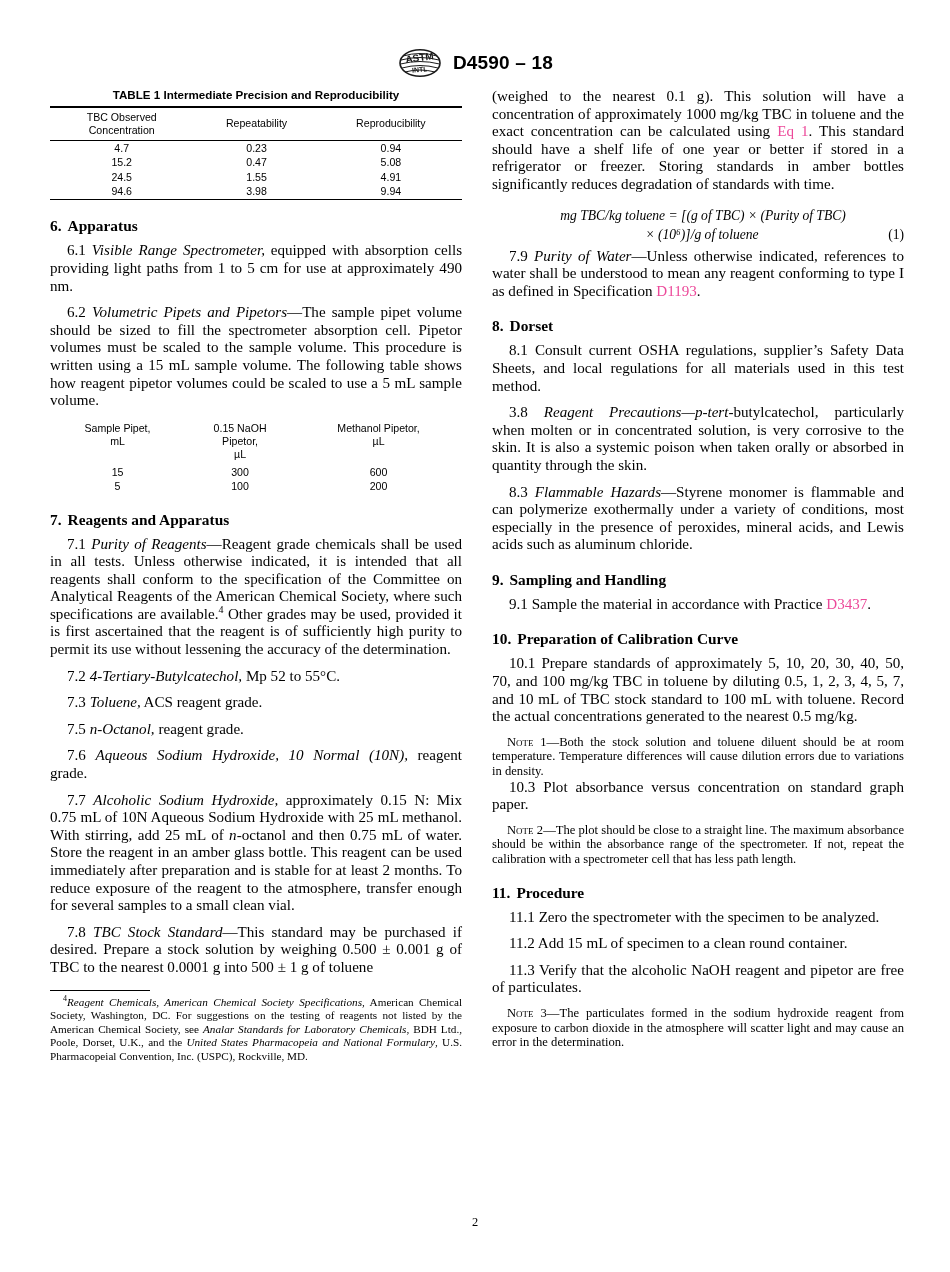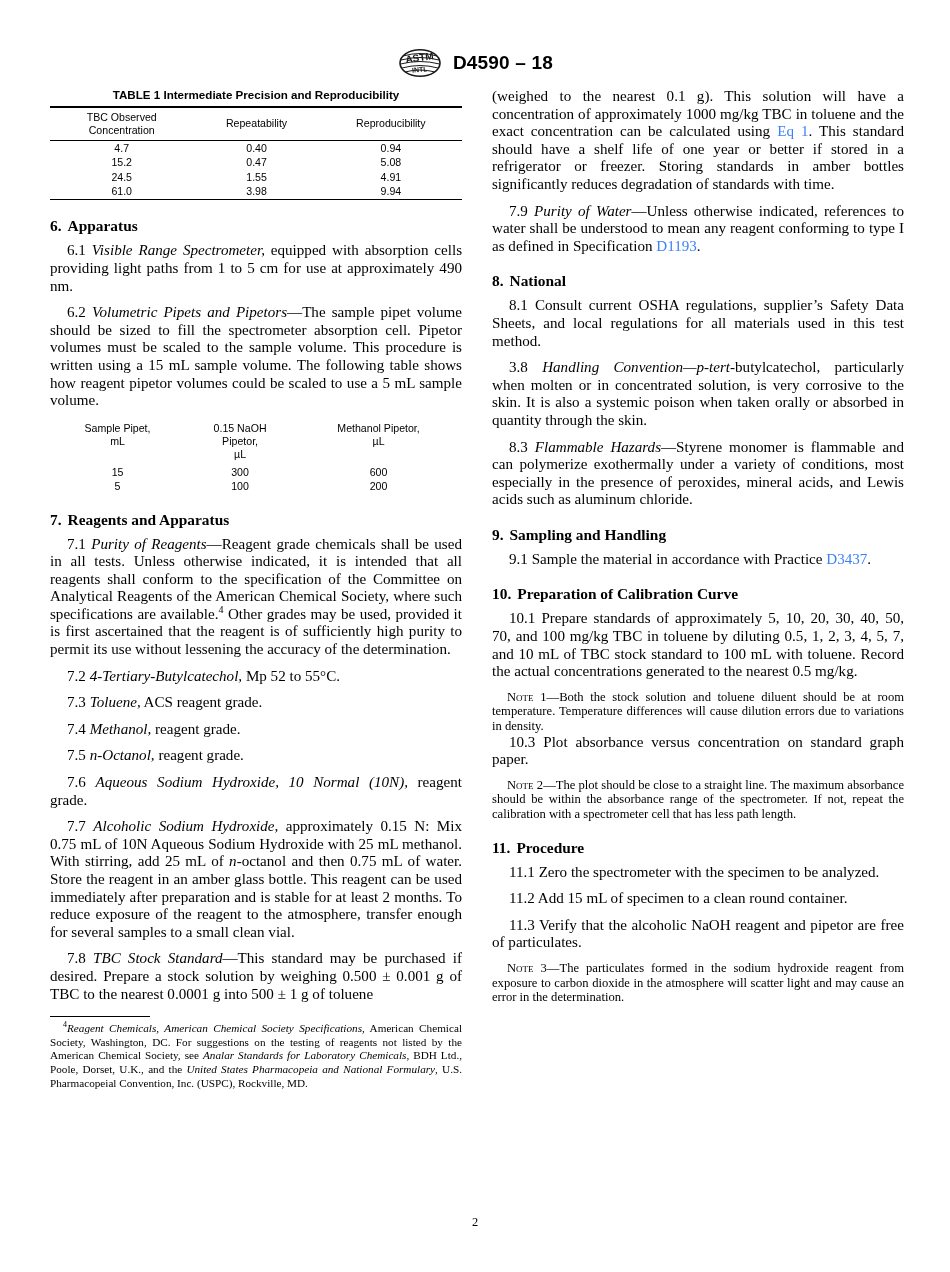--- a/index.html
+++ b/index.html
@@ -79,21 +79,21 @@
     font-family: "Liberation Serif", serif;
     font-weight: bold;
     font-size: 15.4px;
     line-height: 18px;
     margin: 17px 0 7px 0;
     text-indent: 0;
   }
   h3.section .num { margin-right: 6px; }
 
   .it { font-style: italic; }
-  .lnk { color: #3b82f6; }
+  .lnk { color: #ec4899; }
   .sup { font-size: 10px; vertical-align: super; line-height: 0; }
 
   
   p.note {
     font-size: 12.6px;
     line-height: 14.6px;
     text-align: justify;
     margin: 9px 0 0 0;
     text-indent: 15px;
   }
@@ -236,35 +236,35 @@
                 <span>TBC Observed</span><br>
                 <span>Concentration</span>
               </th>
               <th>Repeatability</th>
               <th>Reproducibility</th>
             </tr>
           </thead>
           <tbody>
             <tr>
               <td>4.7</td>
-              <td>0.40</td>
+              <td>0.23</td>
               <td>0.94</td>
             </tr>
             <tr>
               <td>15.2</td>
               <td>0.47</td>
               <td>5.08</td>
             </tr>
             <tr>
               <td>24.5</td>
               <td>1.55</td>
               <td>4.91</td>
             </tr>
             <tr>
-              <td>61.0</td>
+              <td>94.6</td>
               <td>3.98</td>
               <td>9.94</td>
             </tr>
           </tbody>
         </table>
       </div>
 
       <h3 class="section">
         <span class="num">6.</span><span>Apparatus</span>
       </h3>
@@ -323,24 +323,20 @@
       <p class="body">
         <span>7.2</span>
         <span class="it">4-Tertiary-Butylcatechol,</span><span> Mp 52 to 55°C.</span>
       </p>
 
       <p class="body">
         <span>7.3</span>
         <span class="it">Toluene,</span><span> ACS reagent grade.</span>
       </p>
 
-      <p class="body">
-        <span>7.4</span>
-        <span class="it">Methanol,</span><span> reagent grade.</span>
-      </p>
 
       <p class="body">
         <span>7.5</span>
         <span class="it">n-Octanol,</span><span> reagent grade.</span>
       </p>
 
       <p class="body">
         <span>7.6</span>
         <span class="it">Aqueous Sodium Hydroxide, 10 Normal (10N),</span><span> reagent grade.</span>
       </p>
@@ -360,37 +356,42 @@
         <span class="sup">4</span><span class="it">Reagent Chemicals, American Chemical Society Specifications,</span><span> American Chemical Society, Washington, DC. For suggestions on the testing of reagents not listed by the American Chemical Society, see </span><span class="it">Analar Standards for Laboratory Chemicals</span><span>, BDH Ltd., Poole, Dorset, U.K., and the </span><span class="it">United States Pharmacopeia and National Formulary</span><span>, U.S. Pharmacopeial Convention, Inc. (USPC), Rockville, MD.</span>
       </p>
     </div>
 
     <div class="col">
 
       <p class="body" style="text-indent:0;">
         <span>(weighed to the nearest 0.1 g). This solution will have a concentration of approximately 1000 mg/kg TBC in toluene and the exact concentration can be calculated using </span><span class="lnk">Eq 1</span><span>. This standard should have a shelf life of one year or better if stored in a refrigerator or freezer. Storing standards in amber bottles significantly reduces degradation of standards with time.</span>
       </p>
 
+      <div class="equation">
+        <div class="eq-line1">mg TBC/kg toluene = [(g of TBC) × (Purity of TBC)</div>
+        <div class="eq-line2">× (10⁶)]/g of toluene</div>
+        <span class="eq-num">(1)</span>
+      </div>
 
       <p class="body">
         <span>7.9</span>
         <span class="it">Purity of Water</span><span>—Unless otherwise indicated, references to water shall be understood to mean any reagent conforming to type I as defined in Specification </span><span class="lnk">D1193</span><span>.</span>
       </p>
 
       <h3 class="section">
-        <span class="num">8.</span><span>National</span>
+        <span class="num">8.</span><span>Dorset</span>
       </h3>
 
       <p class="body">
         <span>8.1</span><span> Consult current OSHA regulations, supplier’s Safety Data Sheets, and local regulations for all materials used in this test method.</span>
       </p>
 
       <p class="body">
         <span>3.8</span>
-        <span class="it">Handling Convention</span><span class="it">—p-tert</span><span>-butylcatechol, particularly when molten or in concentrated solution, is very corrosive to the skin. It is also a systemic poison when taken orally or absorbed in quantity through the skin.</span>
+        <span class="it">Reagent Precautions</span><span class="it">—p-tert</span><span>-butylcatechol, particularly when molten or in concentrated solution, is very corrosive to the skin. It is also a systemic poison when taken orally or absorbed in quantity through the skin.</span>
       </p>
 
       <p class="body">
         <span>8.3</span>
         <span class="it">Flammable Hazards</span><span>—Styrene monomer is flammable and can polymerize exothermally under a variety of conditions, most especially in the presence of peroxides, mineral acids, and Lewis acids such as aluminum chloride.</span>
       </p>
 
       <h3 class="section">
         <span class="num">9.</span><span>Sampling and Handling</span>
       </h3>

